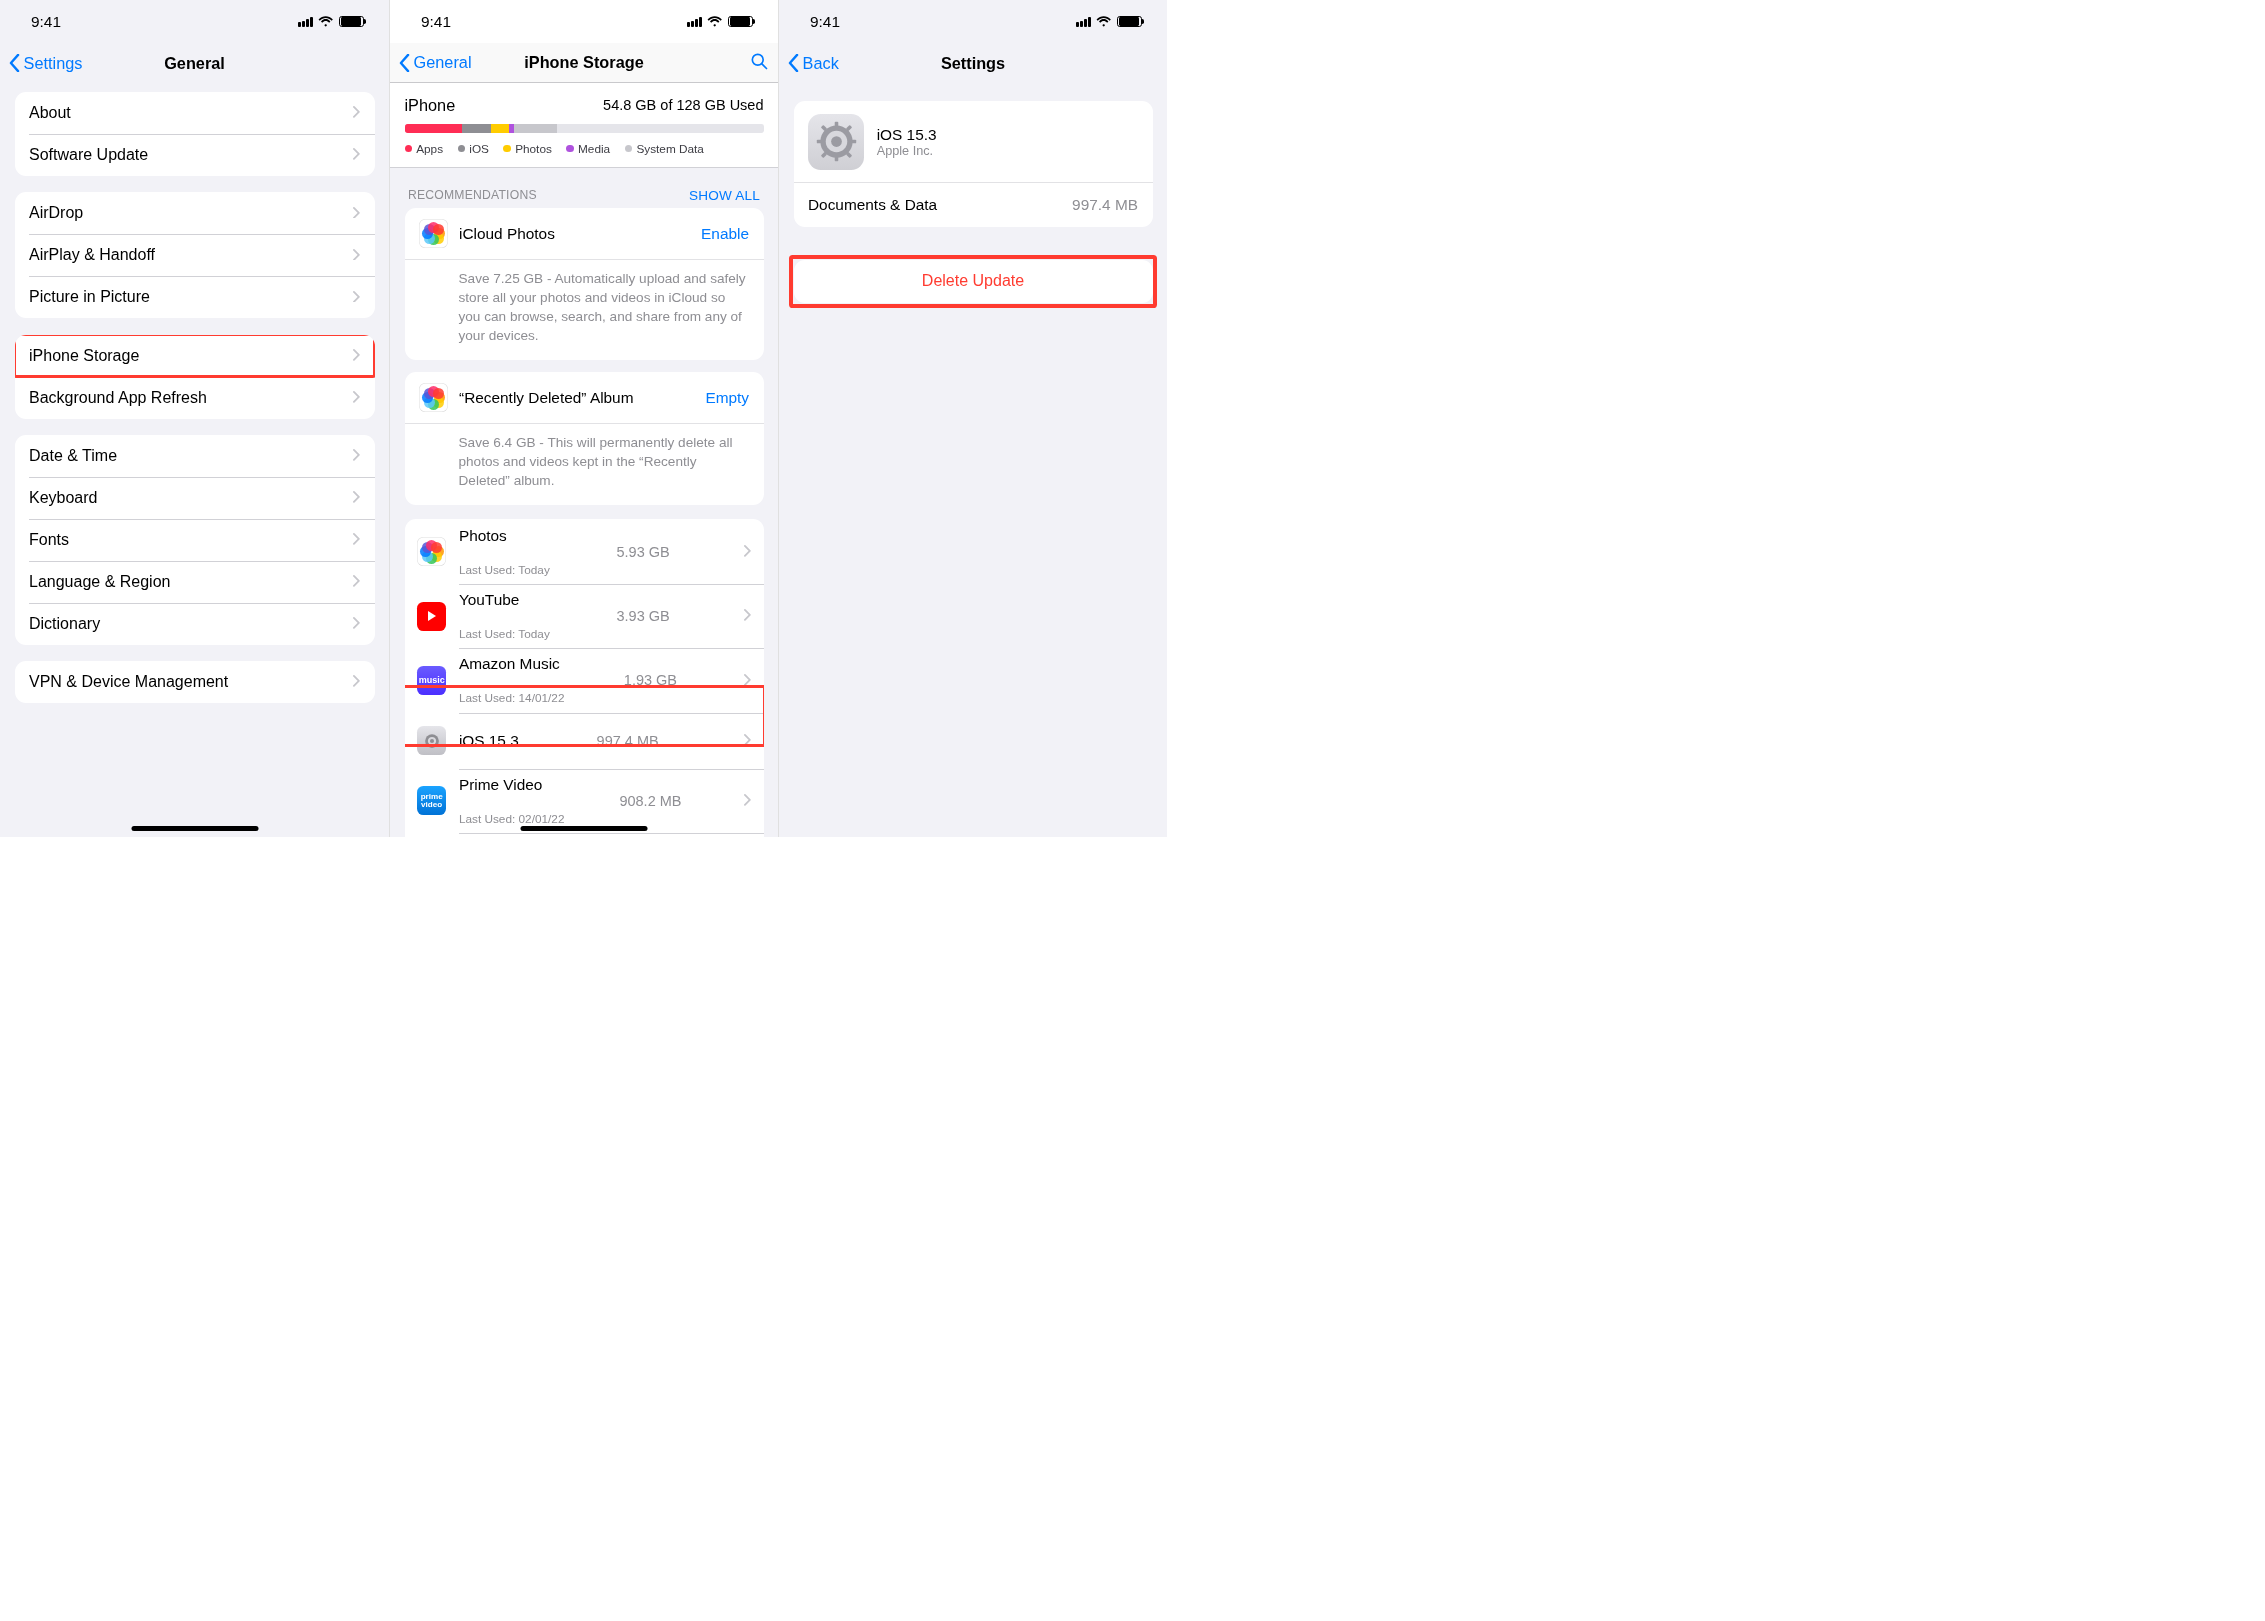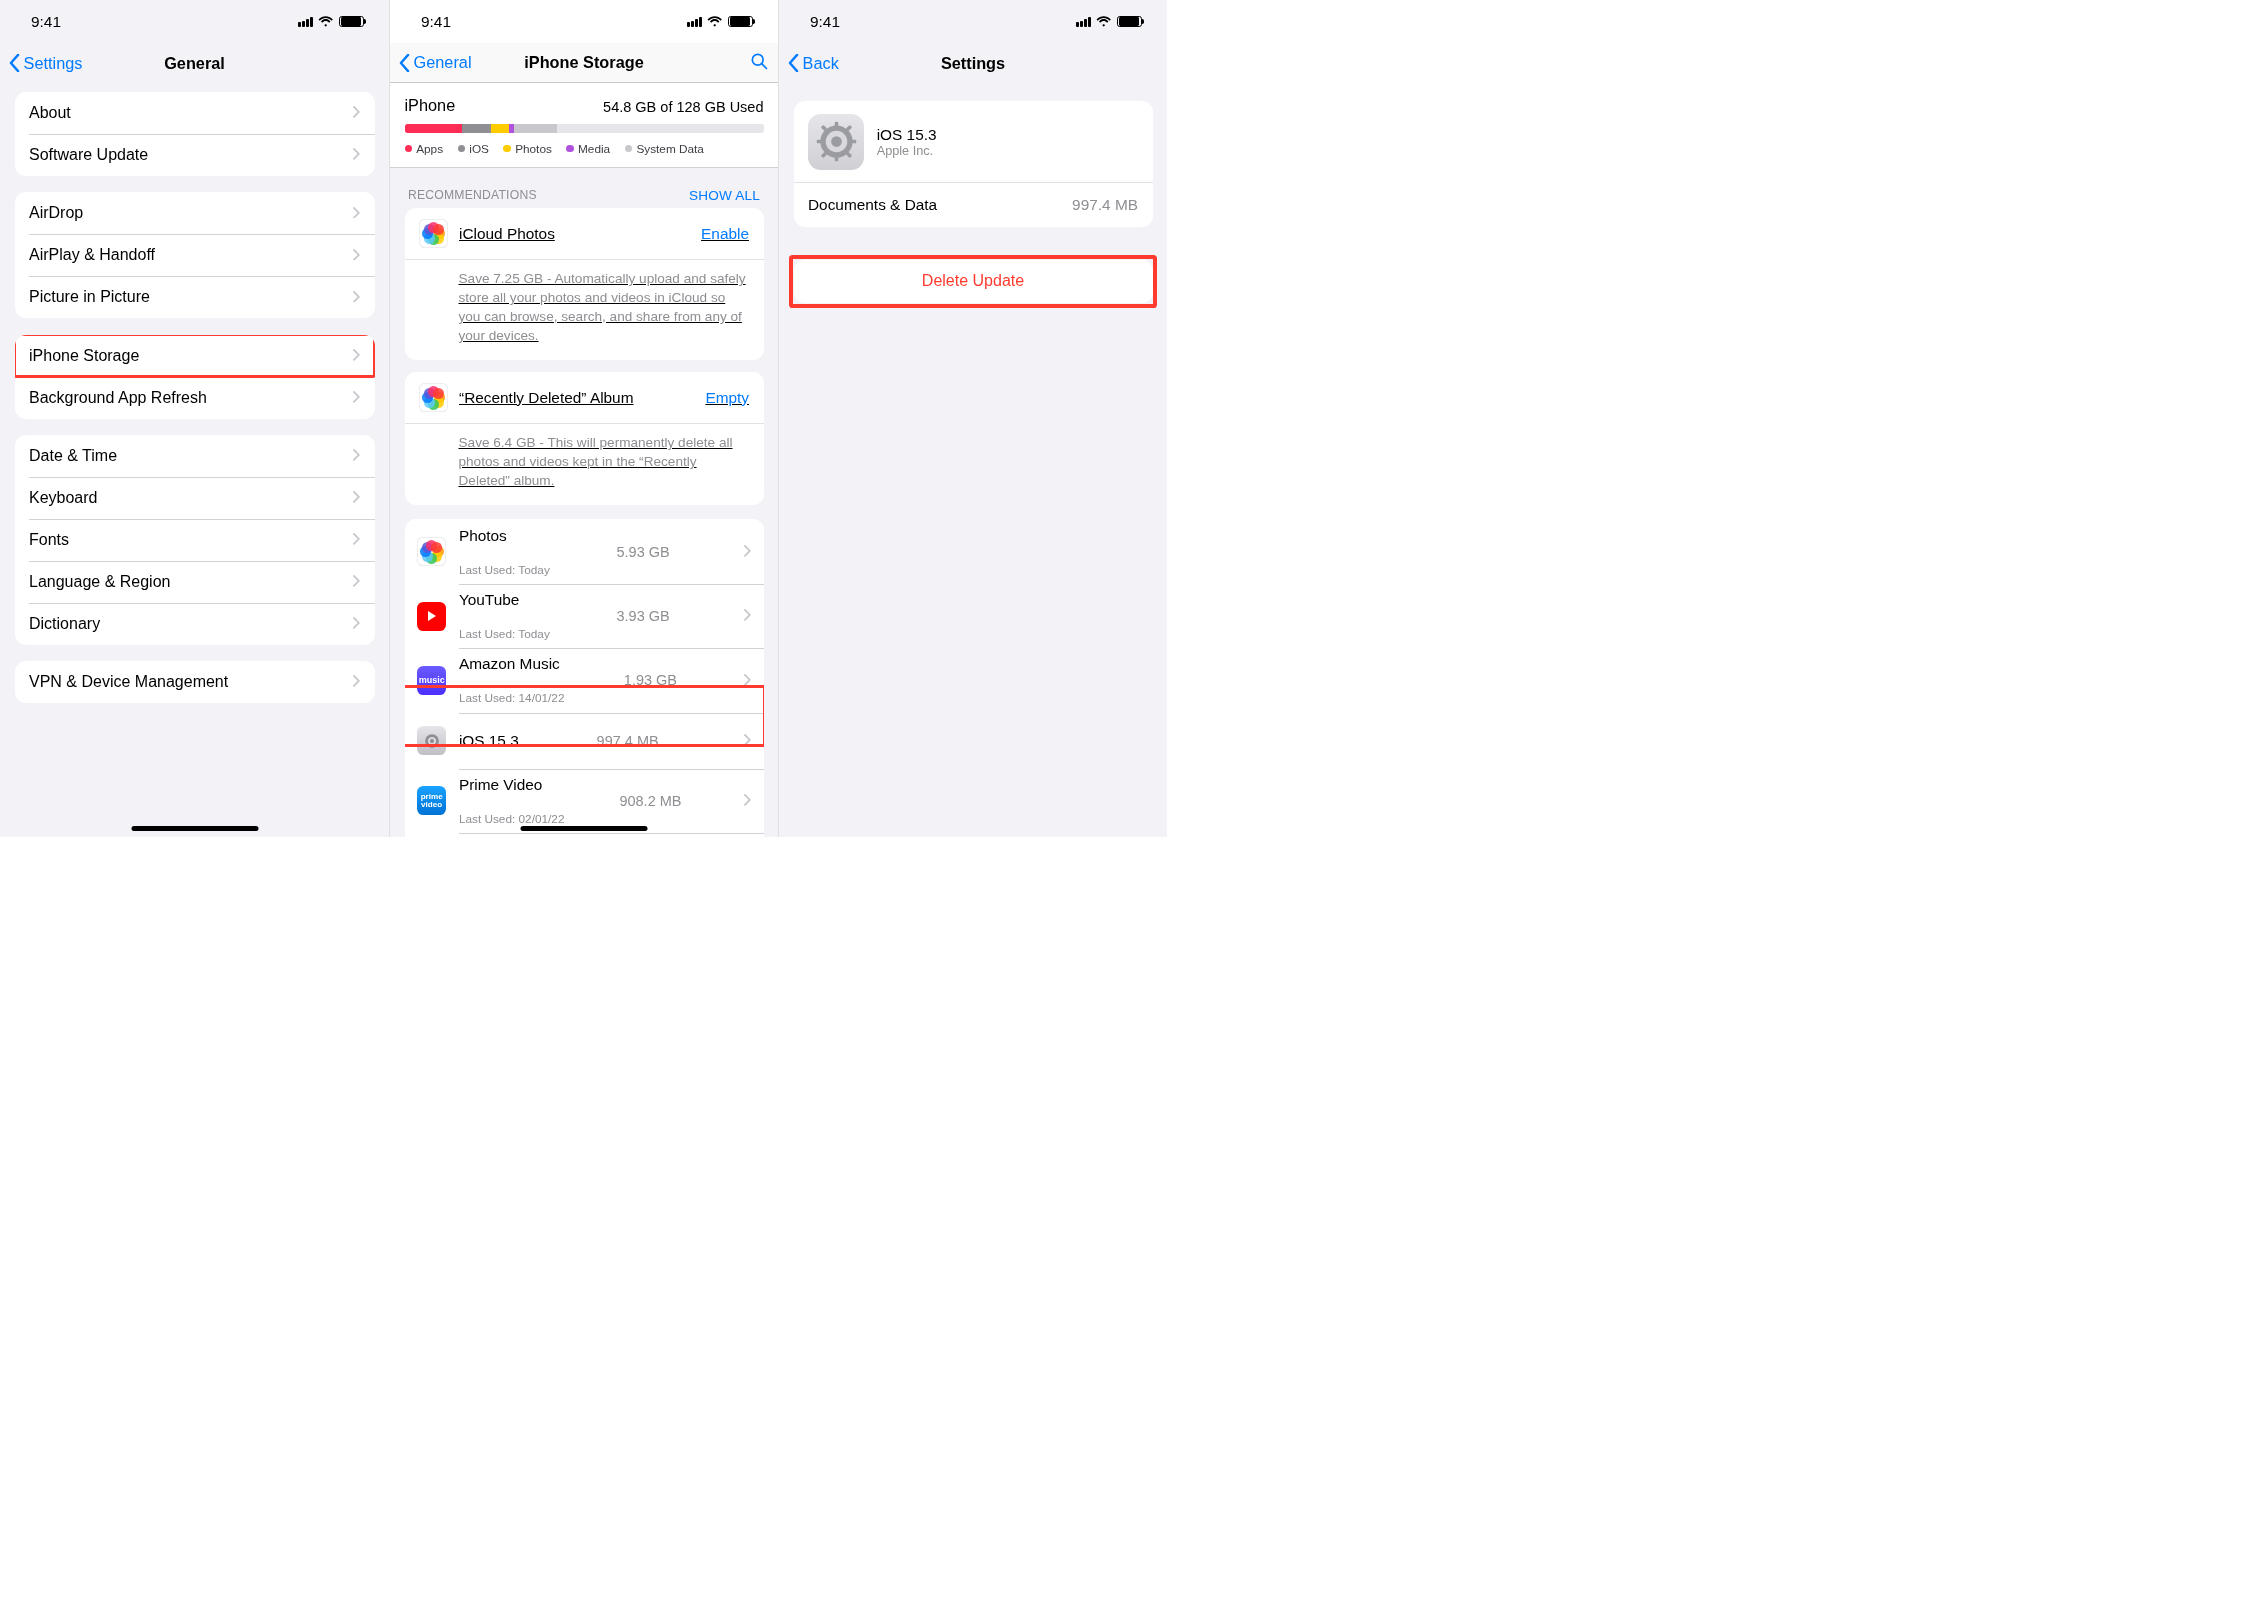--- a/index.html
+++ b/index.html
@@ -126,21 +126,21 @@
     border-radius: 2.7px;
   }
 
   
   .storage-card {
     margin: 0;
     background:#fff;
     padding: 12.7px 14.5px 11px 14.5px;
     border-bottom: 0.5px solid #d1d1d6;
   }
-  .storage-row1 { display:flex; justify-content:space-between; align-items:flex-end;}
+  .storage-row1 { display:flex; justify-content:space-between; align-items:center;}
   .storage-title { font-size:16.3px; }
   .storage-used { color:#000000; font-size:14.5px;}
   .storage-bar {
     margin-top: 9px;
     height: 9px;
     border-radius: 2.7px;
     overflow: hidden;
     display:flex;
     background:#e5e5ea;
   }
@@ -158,21 +158,20 @@
     letter-spacing:0.2px;
   }
   .section-header .link { color:#007aff; font-size:13.6px;}
 
   
   .rec-group {
     margin: 0 14.5px 12.7px 14.5px;
     background:#fff;
     border-radius:11px;
     overflow:hidden;
-    text-decoration:underline;
   }
   .rec-top {
     display:flex; align-items:center; padding: 11px 14.5px;
   }
   .rec-icon { width:29px; height:29px; border-radius:6.3px; margin-right:11px; flex-shrink:0;}
   .rec-title { font-size:15.4px; }
   .rec-action { margin-left:auto; color:#007aff; font-size:15.4px;}
   .rec-body { padding: 9px 14.5px 14.5px 54px; color:#8e8e93; font-size:13.6px; line-height:1.4; border-top:0.5px solid #e2e2e5;}
 
   

